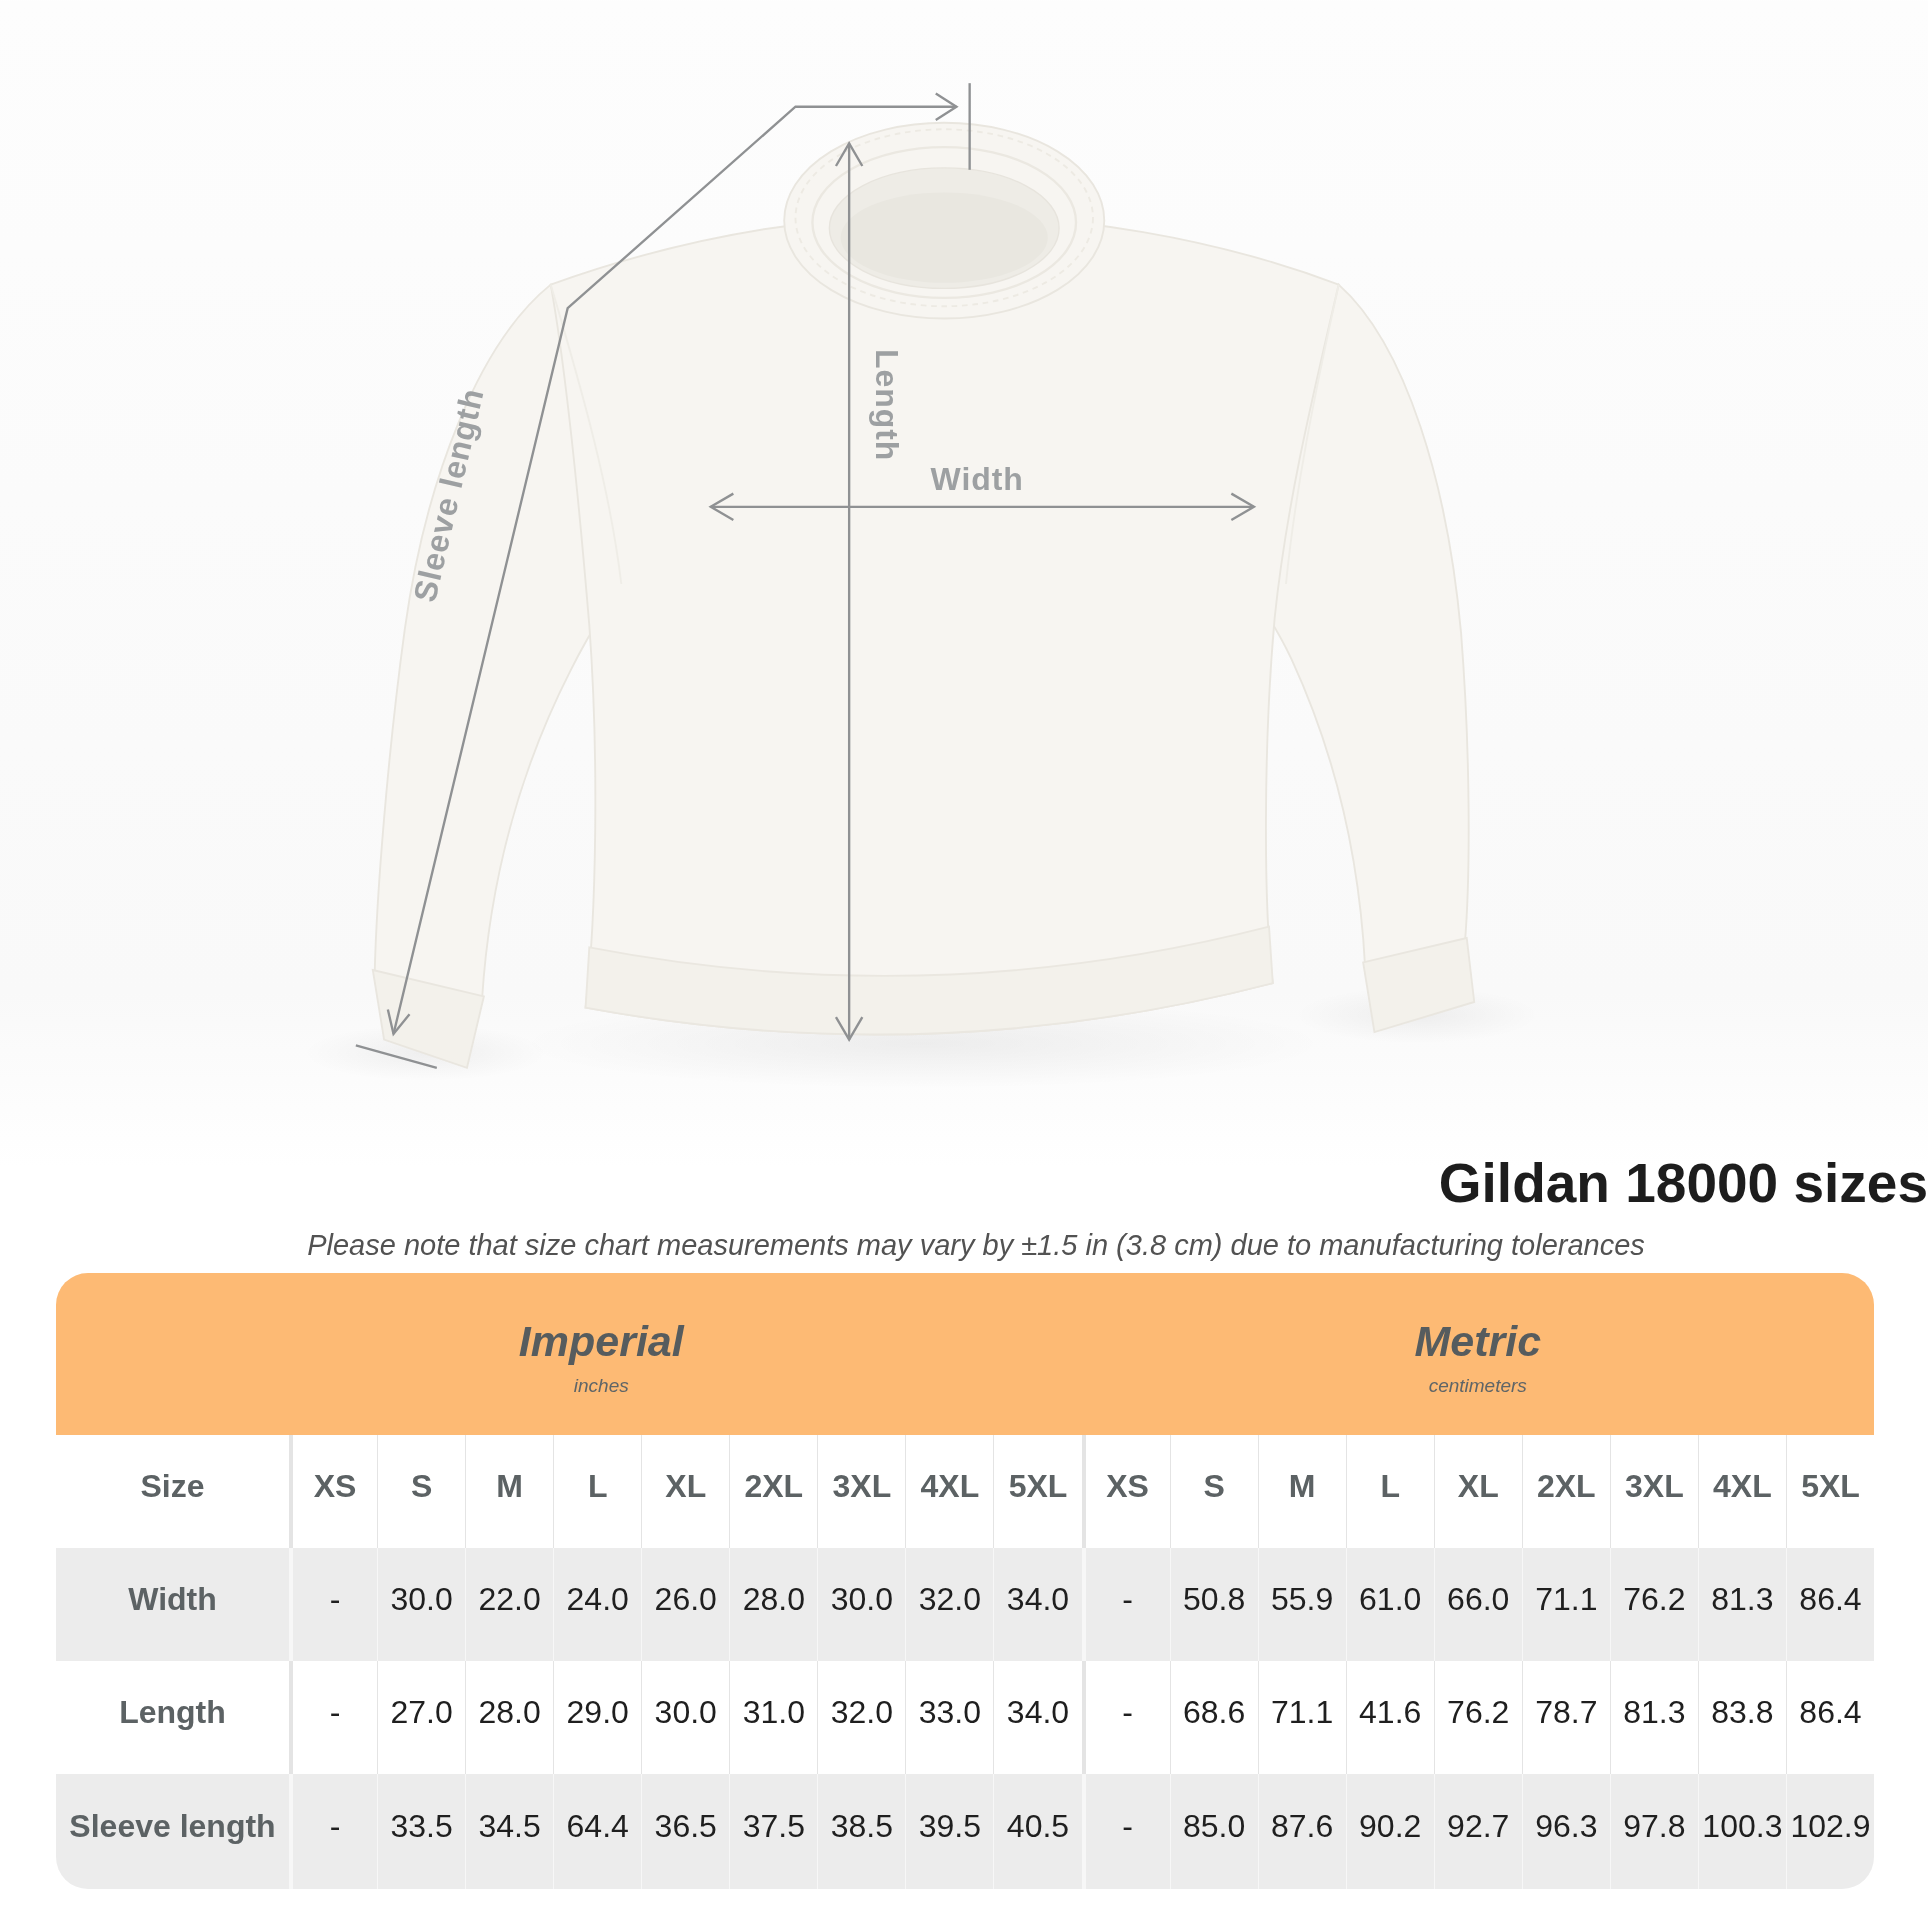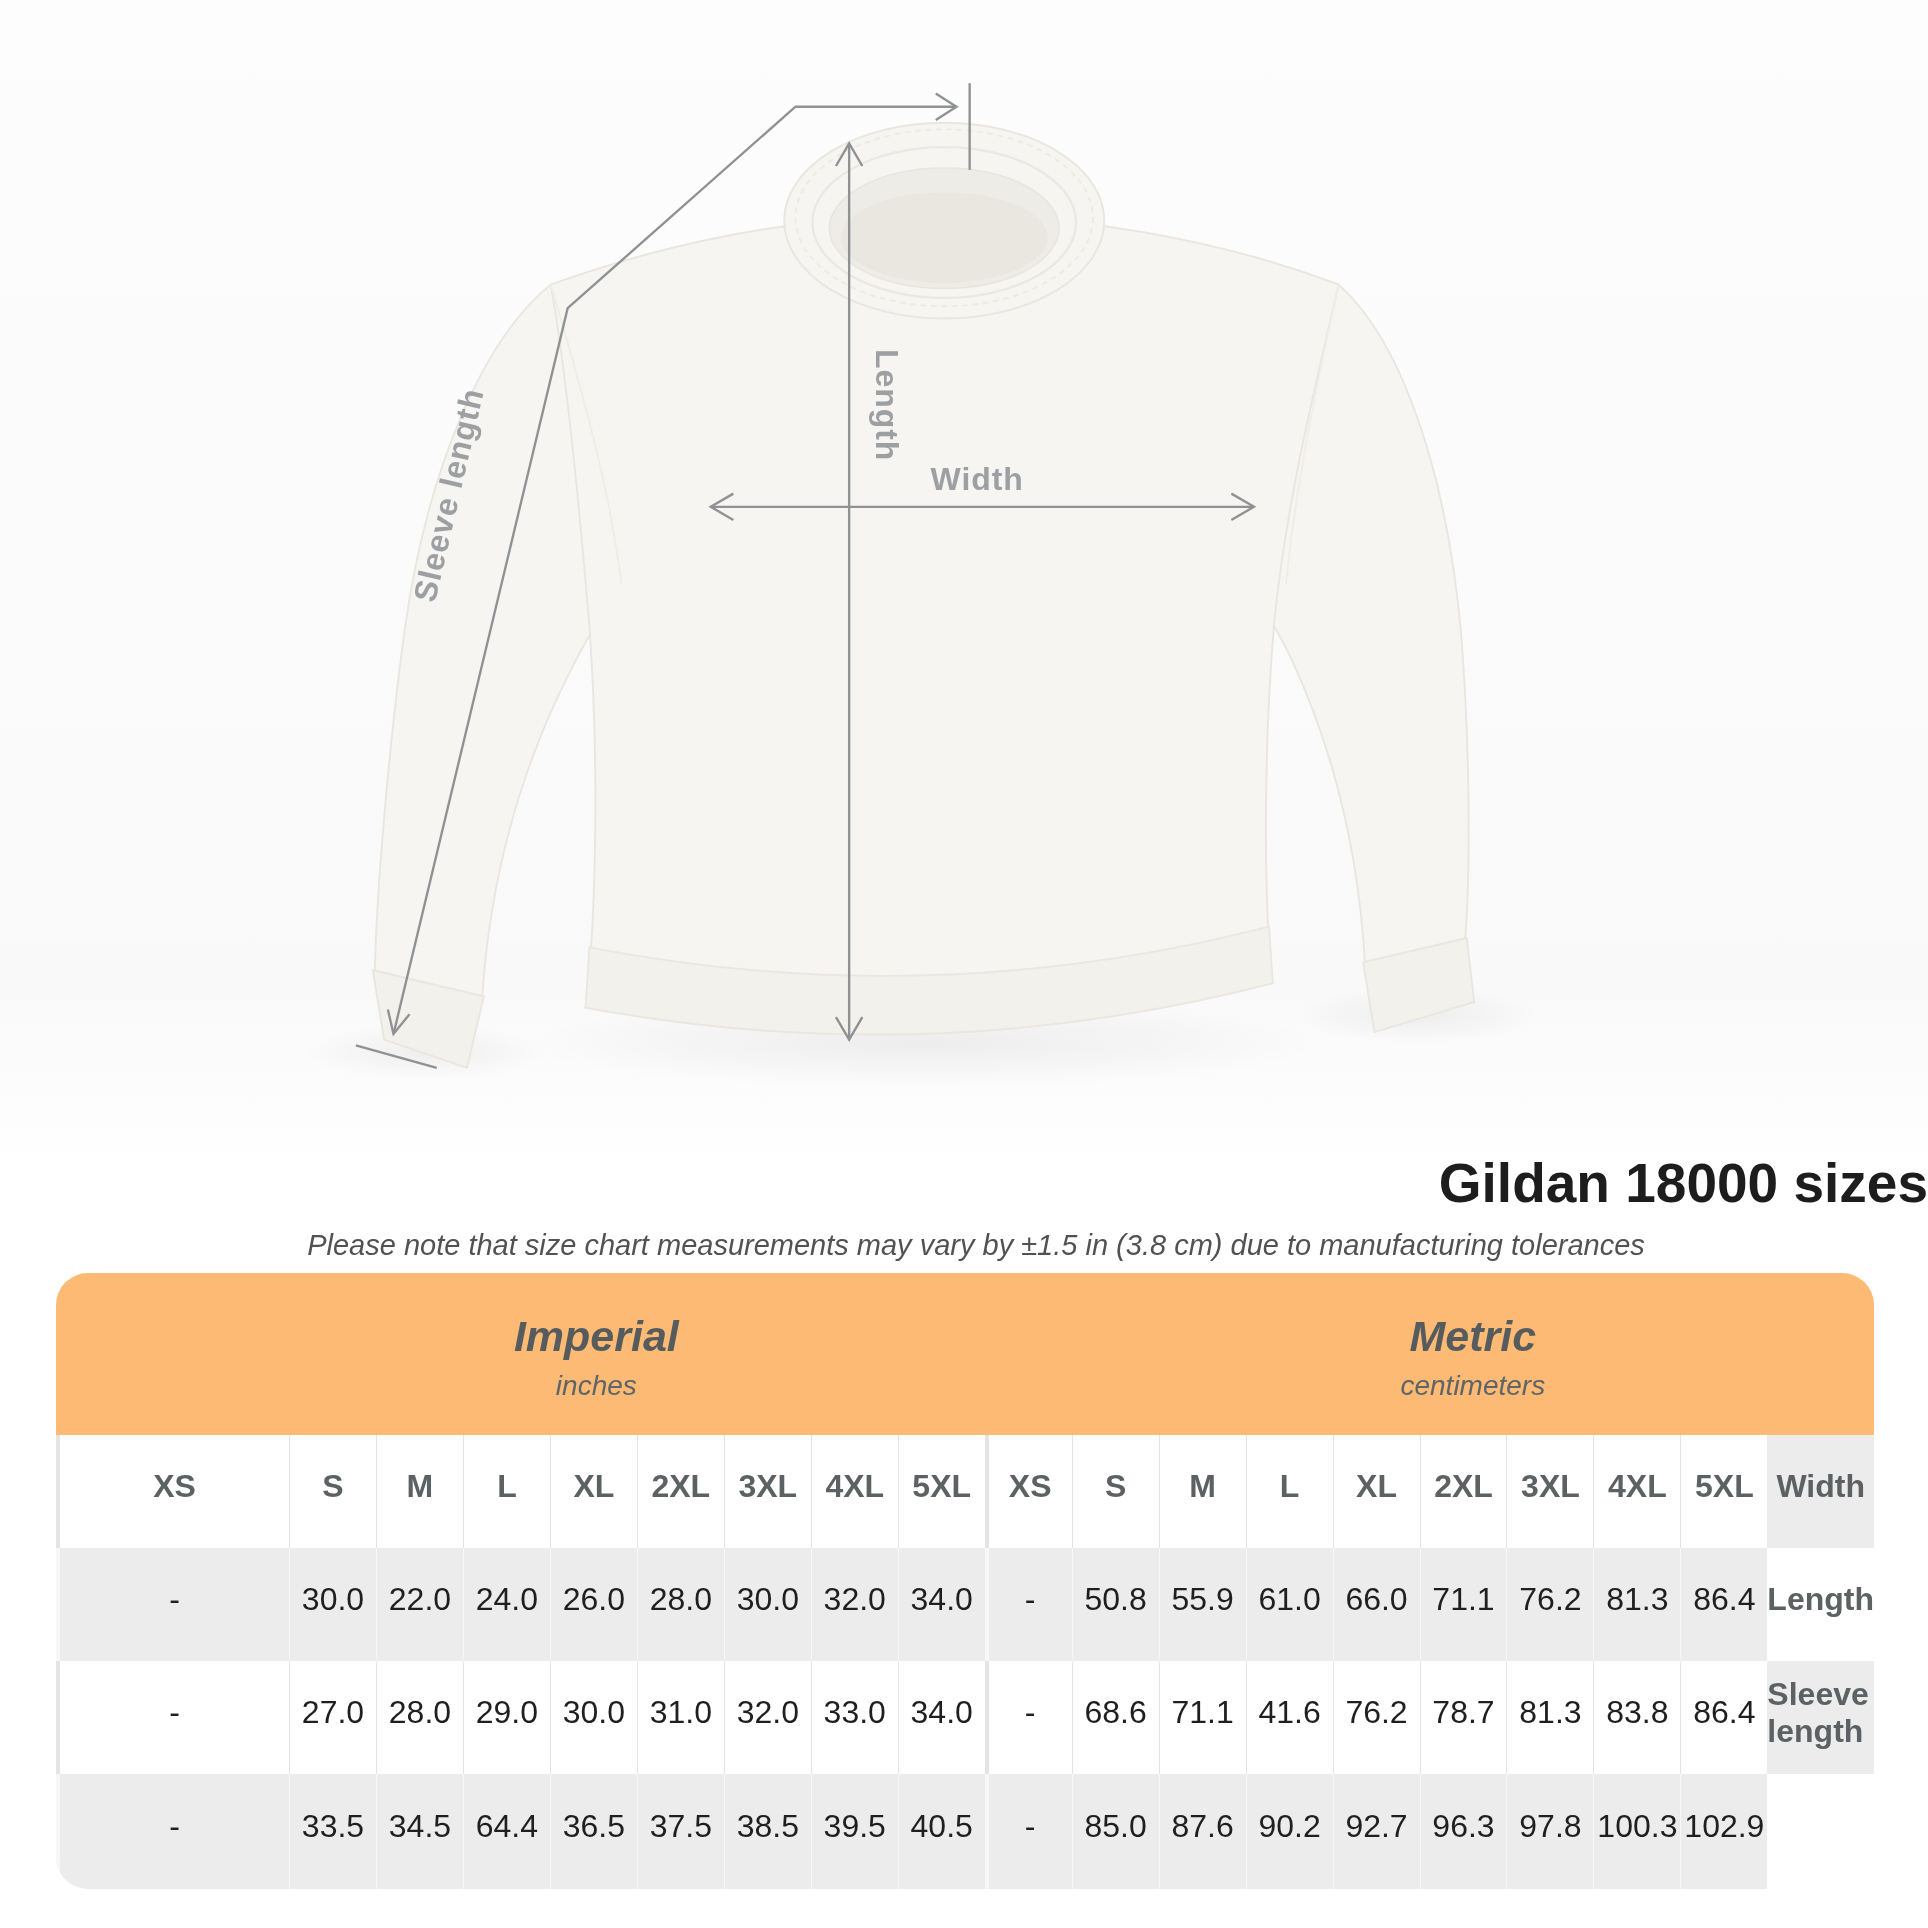--- a/index.html
+++ b/index.html
@@ -32,21 +32,21 @@
   .size-table > div{box-sizing:border-box;}
   .band{background:#fdba74;}
   .band-imperial{grid-column:2/11;}
   .band-metric{grid-column:11/20;}
   .band-unit{
     display:flex;flex-direction:column;align-items:center;justify-content:center;
     gap:9.4px;padding-top:5.6px;
   }
   .band-imperial{padding-right:168px;} 
   .unit-title{font-size:43px;font-weight:700;font-style:italic;color:#565c5e;}
-  .unit-sub{font-size:28px;font-style:italic;color:#5f6567;}
+  .unit-sub{font-size:19px;font-style:italic;color:#5f6567;}
 
   .cell{
     display:flex;align-items:center;justify-content:center;
     padding-bottom:9.4px;font-size:32px;color:#1f1f1f;background:#ffffff;
   }
   .hdr{font-weight:700;color:#5c6264;}
   .lab{font-weight:700;color:#5c6264;}
   .g{background:#ececec;}          
   
   .d{border-left:1.9px solid #e4e4e4;}
@@ -161,20 +161,21 @@
     <div class="band"></div>
     <div class="band band-unit band-imperial">
       <div class="unit-title">Imperial</div>
       <div class="unit-sub">inches</div>
     </div>
     <div class="band band-unit band-metric">
       <div class="unit-title">Metric</div>
       <div class="unit-sub">centimeters</div>
     </div>
 
+    <div class="cell lab">Size</div>
     <div class="cell hdr dt">XS</div>
     <div class="cell hdr d">S</div>
     <div class="cell hdr d">M</div>
     <div class="cell hdr d">L</div>
     <div class="cell hdr d">XL</div>
     <div class="cell hdr d">2XL</div>
     <div class="cell hdr d">3XL</div>
     <div class="cell hdr d">4XL</div>
     <div class="cell hdr d">5XL</div>
     <div class="cell hdr dt">XS</div>

